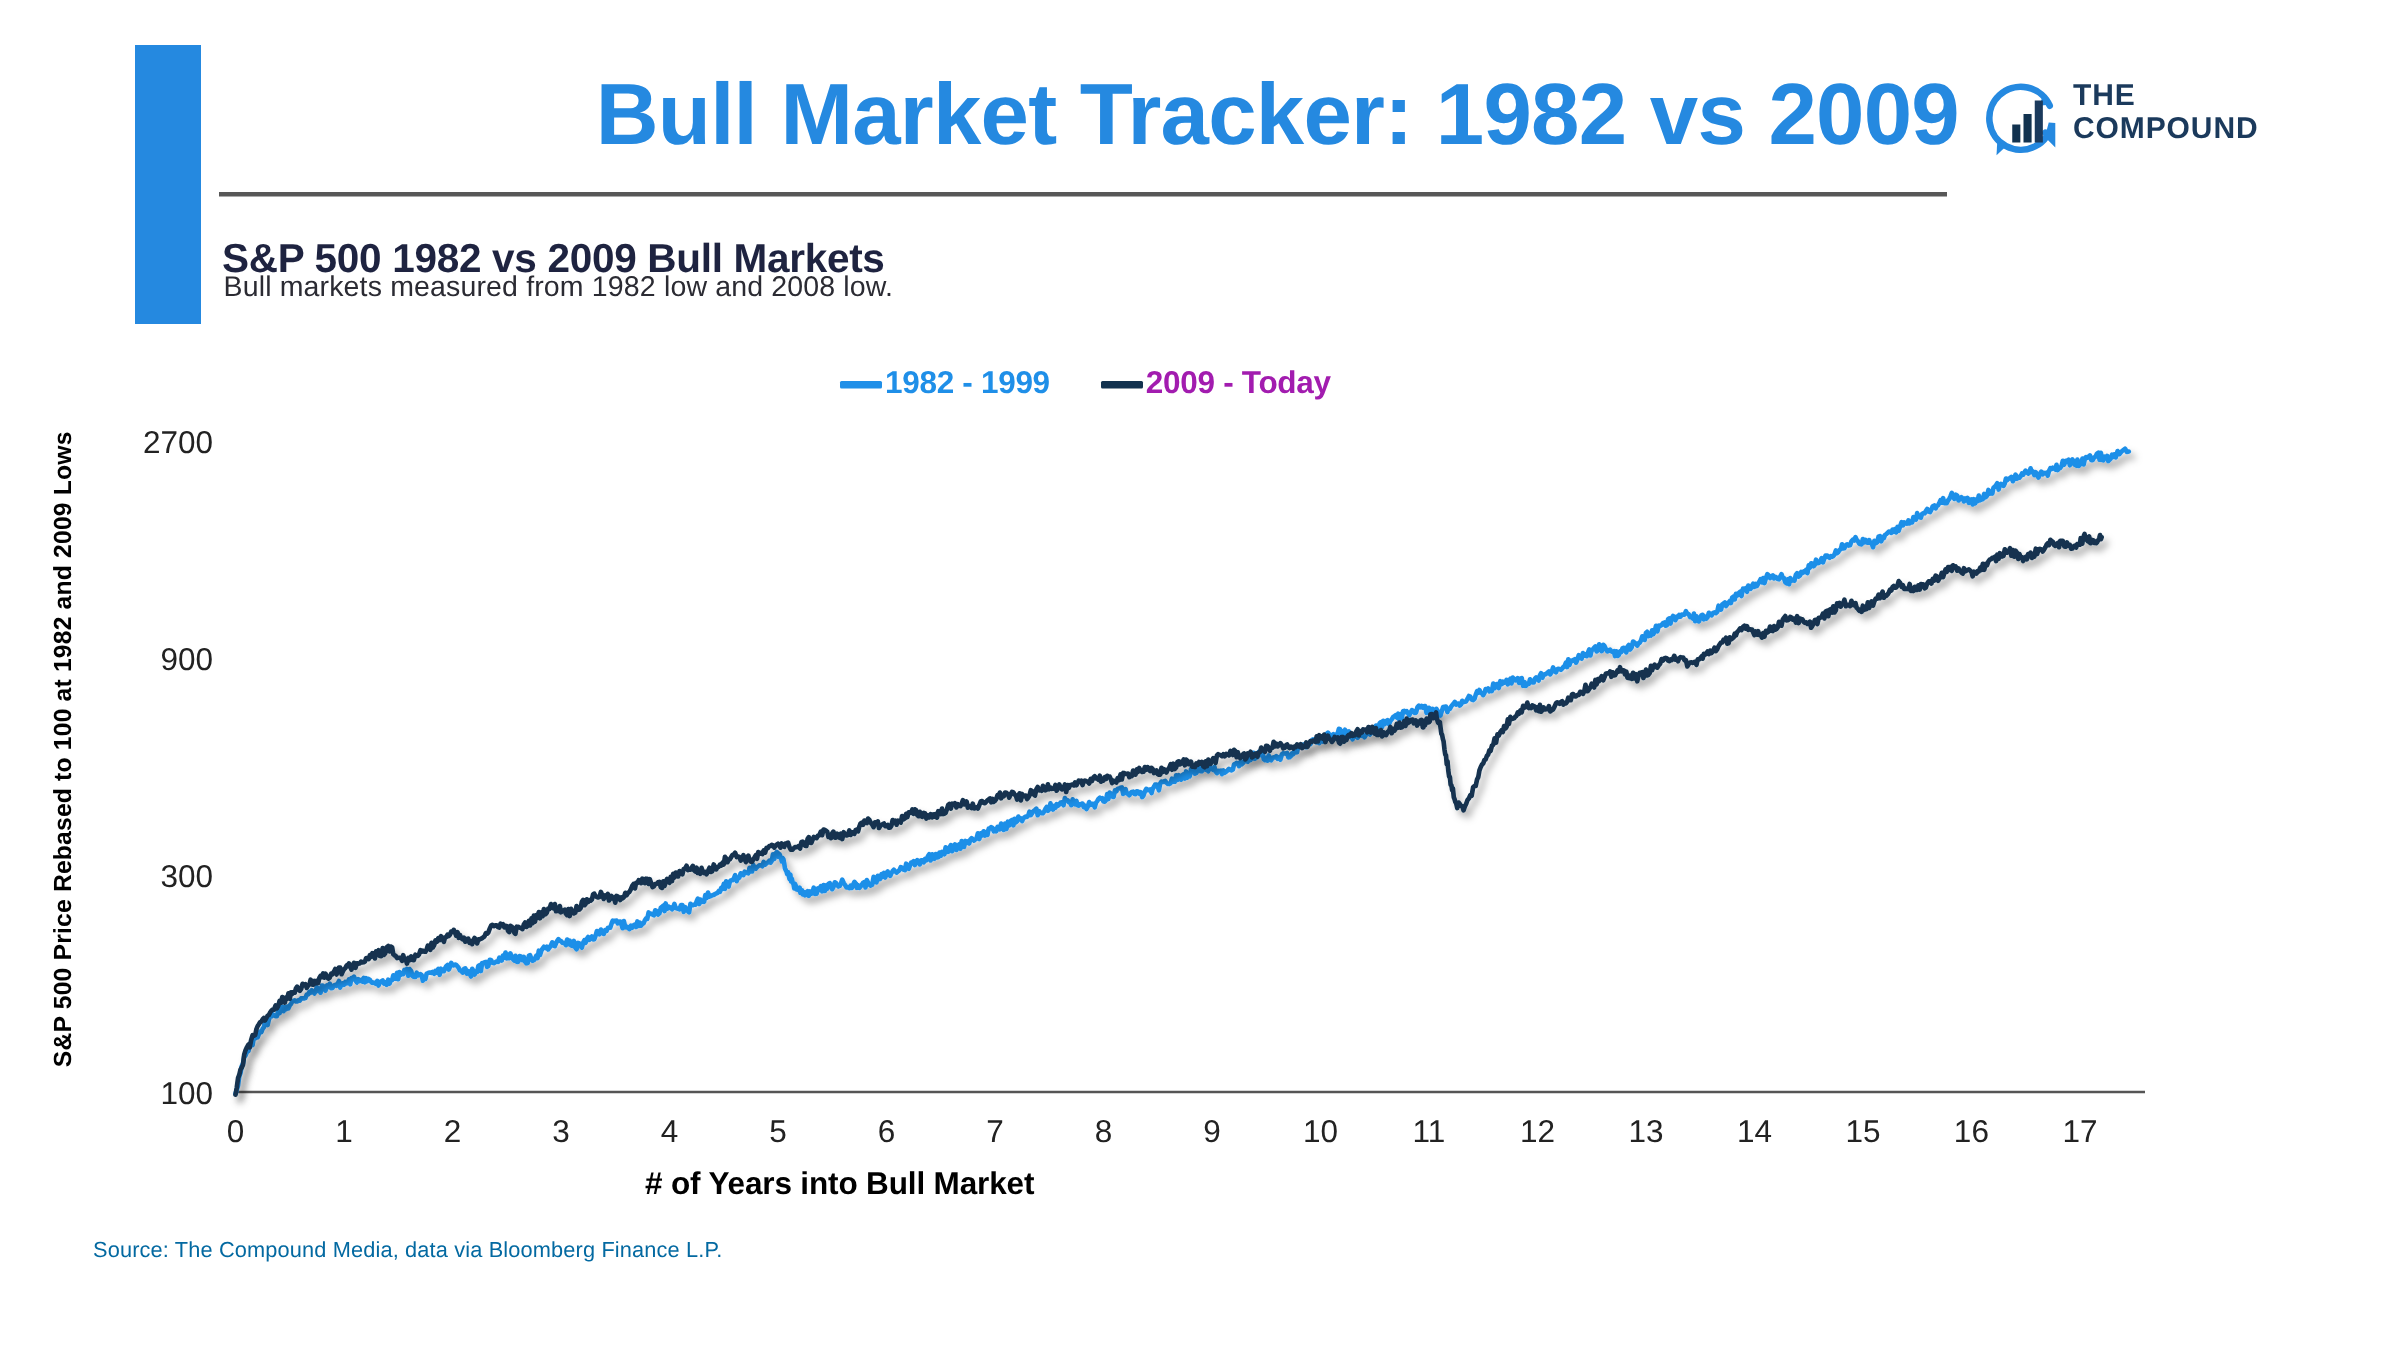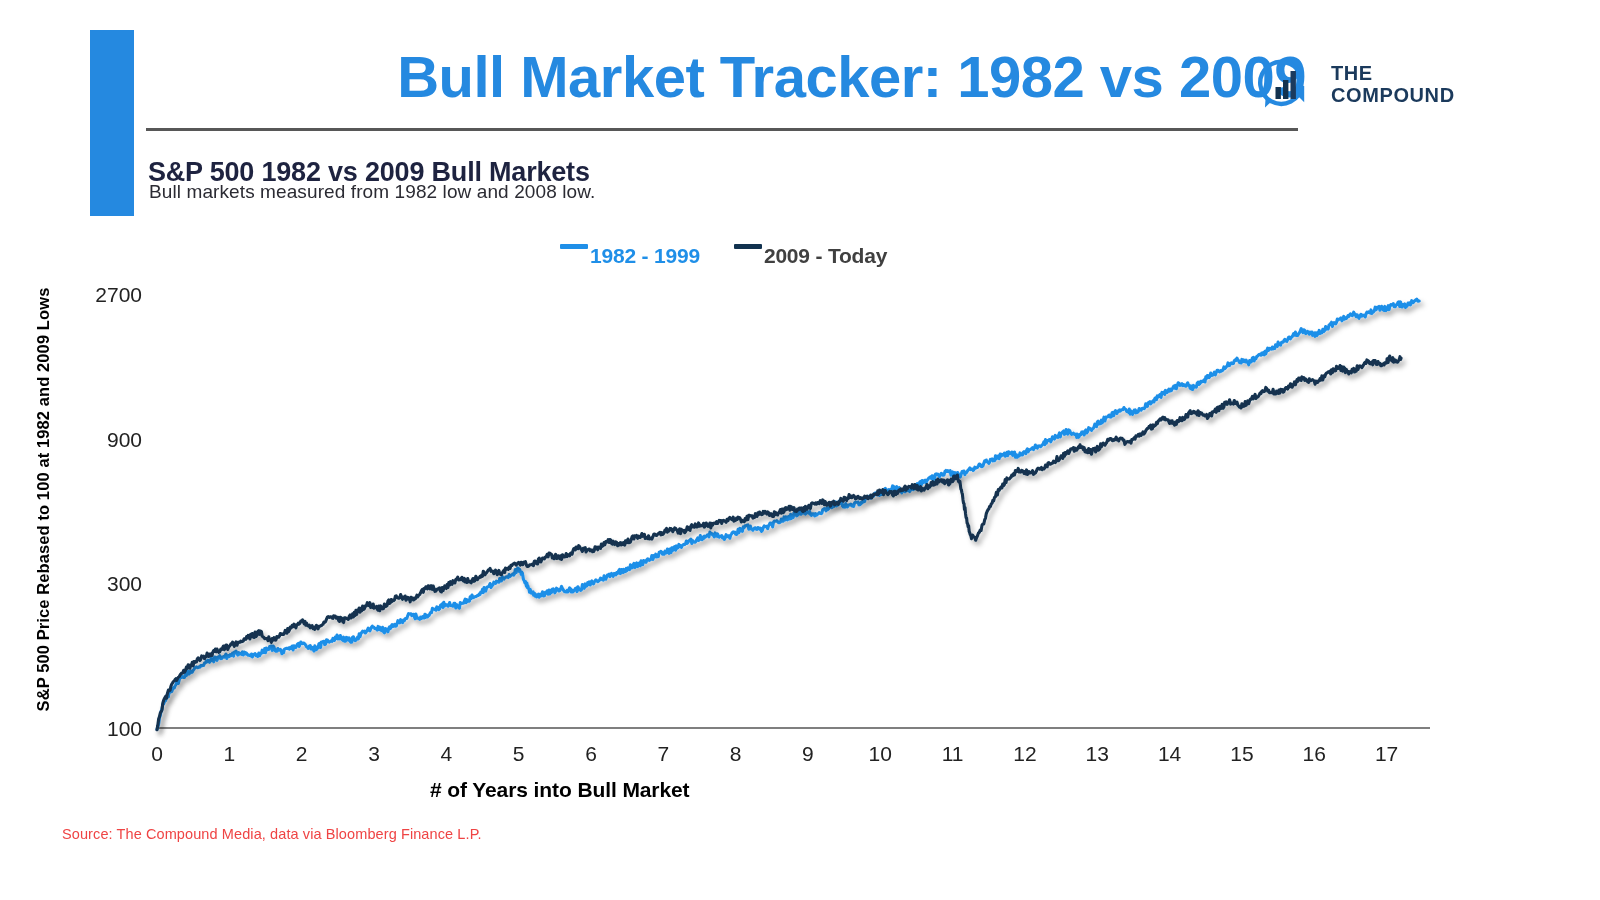--- a/index.html
+++ b/index.html
@@ -29,35 +29,35 @@
     white-space:nowrap;
   }
   #subtitle-desc{
     position:absolute;left:149px;top:181px;width:1000px;
     font-size:19px;font-weight:400;color:#2B2B33;letter-spacing:0.1px;
     white-space:nowrap;
   }
 
   
   #logo{
-    position:absolute;left:1256px;top:53px;width:205px;height:62px;
-    display:flex;align-items:center;gap:21px;
+    position:absolute;left:1322px;top:53px;width:205px;height:62px;
+    display:flex;align-items:flex-start;gap:6px;
   }
   #logo-mark{width:54px;height:54px;flex:none;}
   #logo-text{
     font-size:20px;font-weight:700;color:#1B3A5C;line-height:1.12;
     letter-spacing:0.6px;white-space:nowrap;
   }
 
   
   #legend{
     position:absolute;left:560px;top:241px;height:30px;
     display:flex;align-items:center;gap:34px;
   }
-  .legend-item{display:flex;gap:2px;}
+  .legend-item{display:flex;align-items:center;gap:2px;}
   .legend-dash{display:block;width:28px;height:5px;border-radius:1px;}
   .legend-label{font-size:21px;font-weight:800;letter-spacing:-0.2px;white-space:nowrap;}
 
   
   #plot{
     position:absolute;left:0;top:0;width:1600px;height:900px;
     pointer-events:none;
   }
   .axis-line{stroke:#555555;stroke-width:1.6;}
   .tick-text{
@@ -71,21 +71,21 @@
     transform:rotate(-90deg);transform-origin:center center;
     text-align:center;font-size:16.5px;font-weight:800;color:#000000;
     letter-spacing:0.1px;white-space:nowrap;
   }
   #x-axis-title{
     position:absolute;left:430px;top:778px;width:730px;
     font-size:21px;font-weight:800;color:#000000;letter-spacing:-0.1px;
   }
   #source{
     position:absolute;left:62px;top:826px;
-    font-size:14.5px;font-weight:400;color:#ef4444;letter-spacing:0.1px;
+    font-size:14.5px;font-weight:400;color:#0369a1;letter-spacing:0.1px;
     white-space:nowrap;
   }
 </style>
 </head>
 <body>
 
 <div id="accent-bar" style="background: rgb(37, 137, 224);"></div>
 
 <div id="title" style="color: rgb(37, 137, 224);">Bull Market Tracker: 1982 vs 2009</div>
 <div id="title-rule" style="background: rgb(87, 87, 87);"></div>
@@ -108,21 +108,21 @@
   </div>
 </div>
 
 <div id="legend">
   <div class="legend-item">
     <span class="legend-dash" style="background: rgb(31, 143, 232);"></span>
     <span class="legend-label" style="color: rgb(31, 143, 232);">1982 - 1999</span>
   </div>
   <div class="legend-item">
     <span class="legend-dash" style="background: rgb(18, 50, 79);"></span>
-    <span class="legend-label" style="color: #404040;">2009 - Today</span>
+    <span class="legend-label" style="color: #a21caf;">2009 - Today</span>
   </div>
 </div>
 
 <svg id="plot" viewBox="0 0 1600 900">
   <defs>
     <filter id="lineshadow" x="-10%" y="-10%" width="130%" height="130%">
       <feDropShadow dx="3" dy="4" stdDeviation="2.6" flood-color="#000000" flood-opacity="0.30"></feDropShadow>
     </filter>
   </defs>
   <g id="y-ticks">

